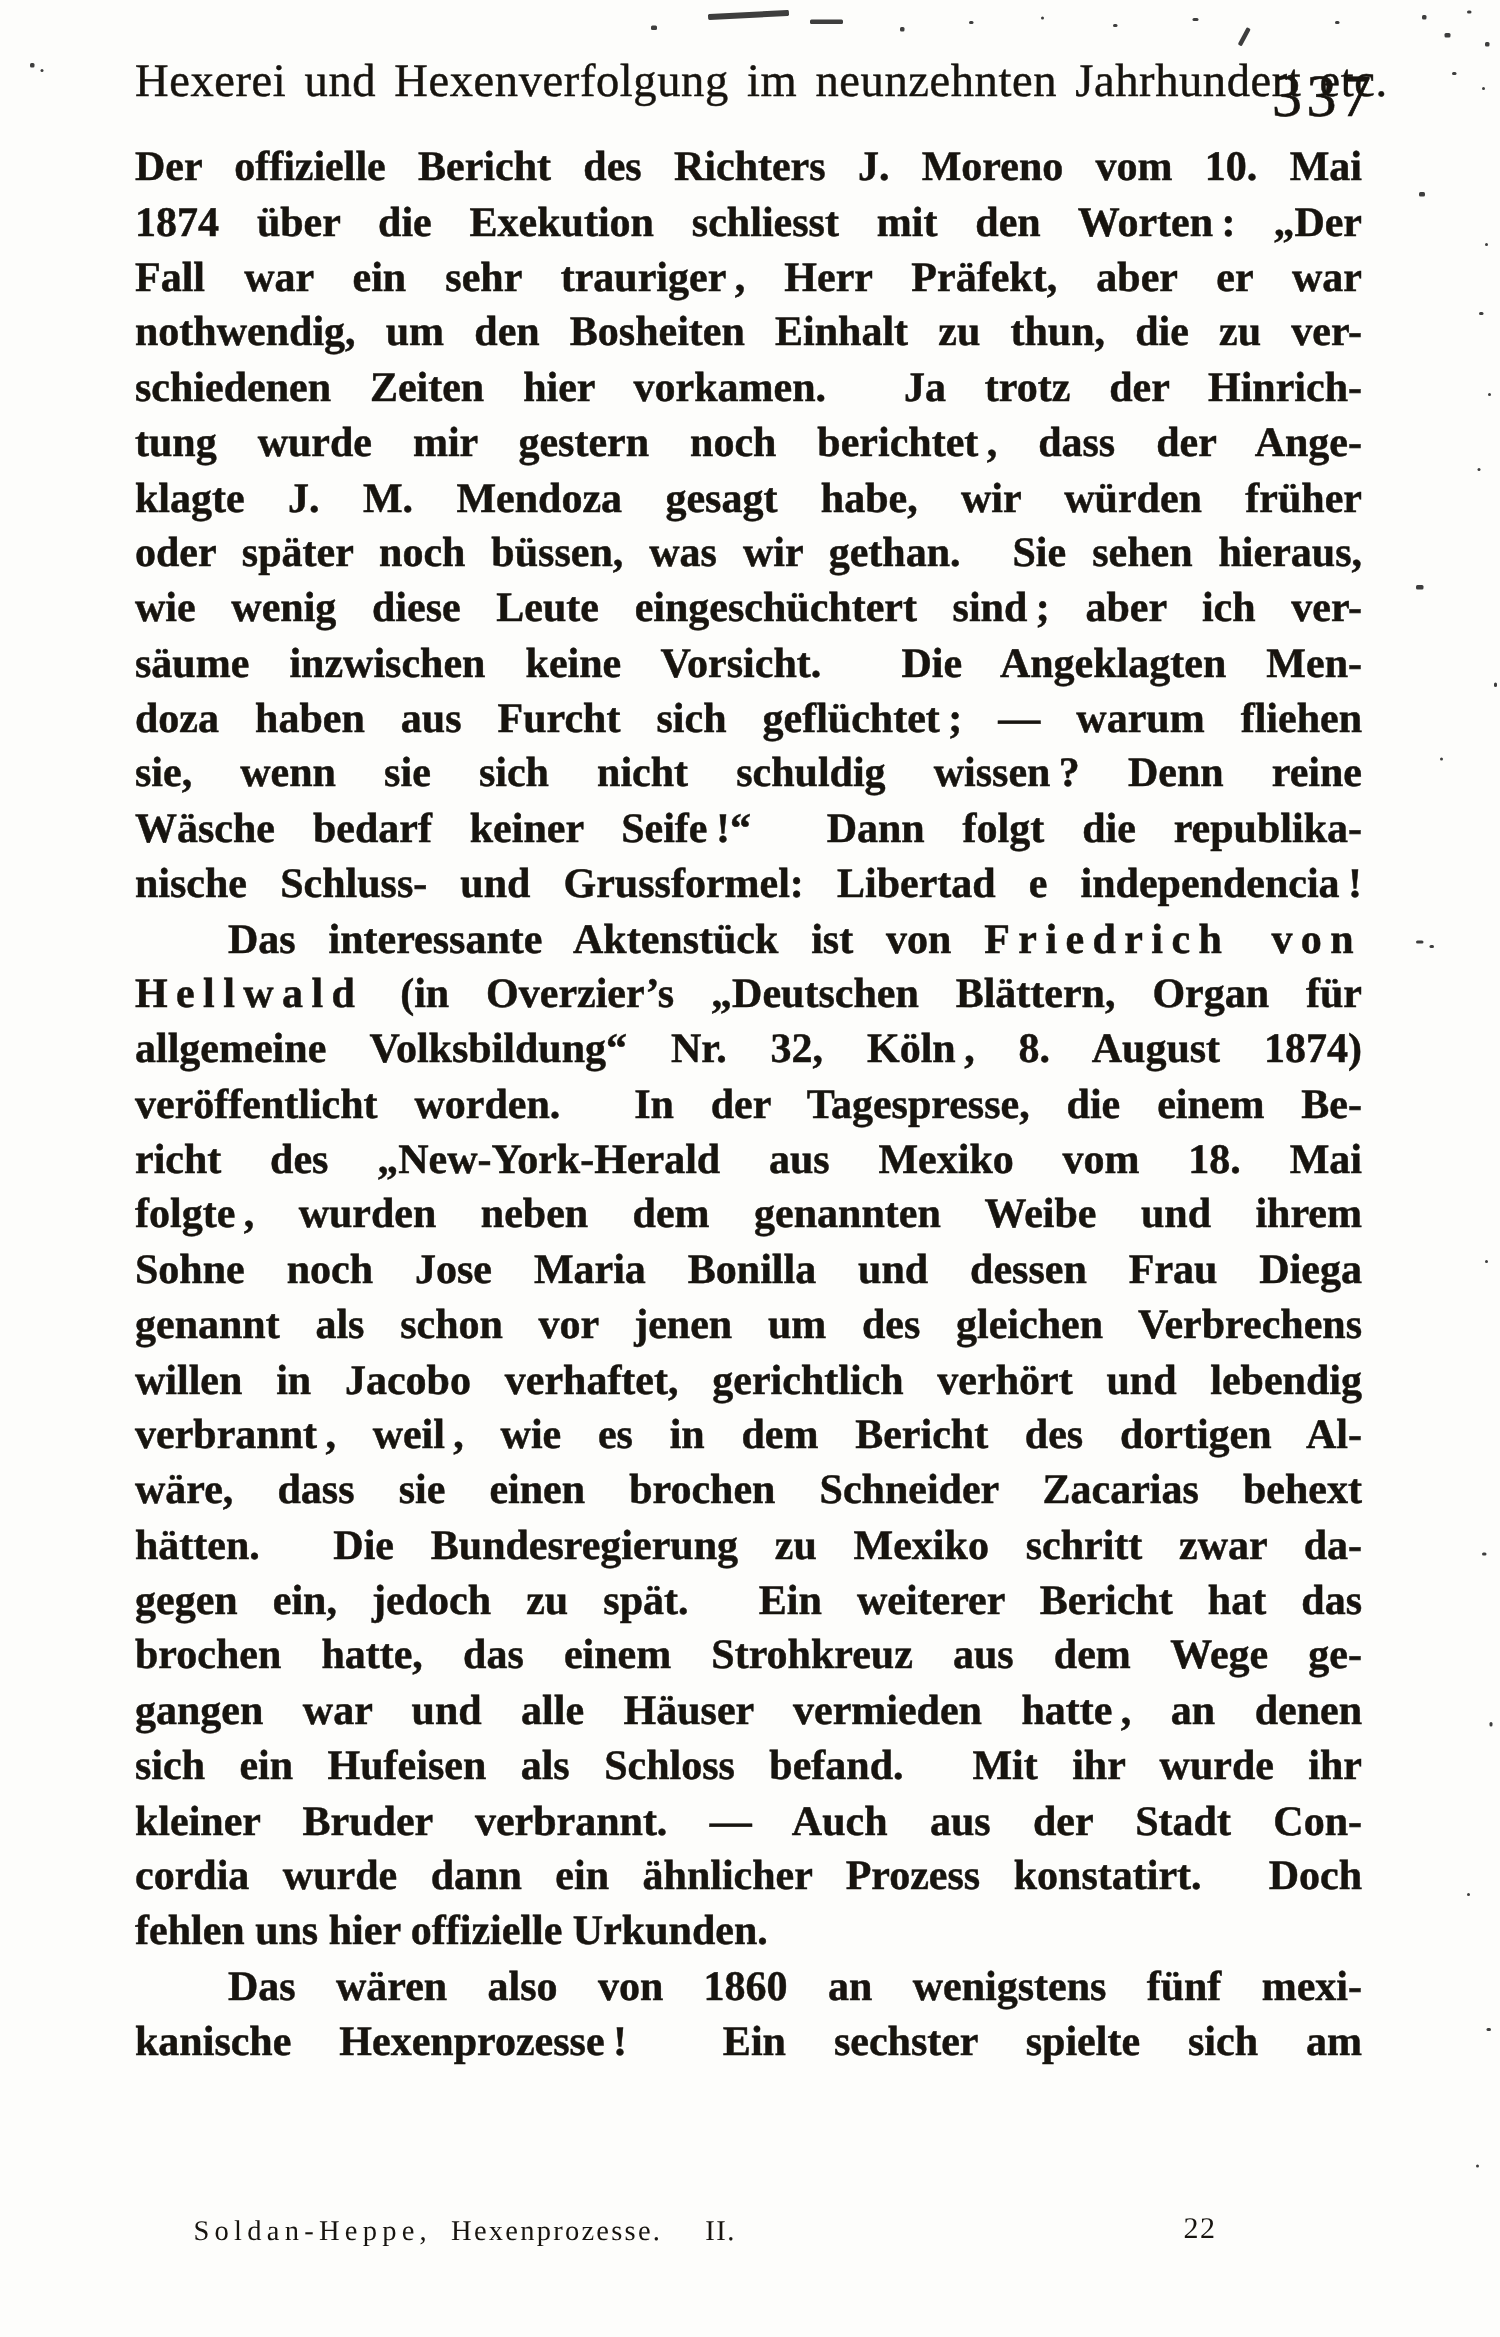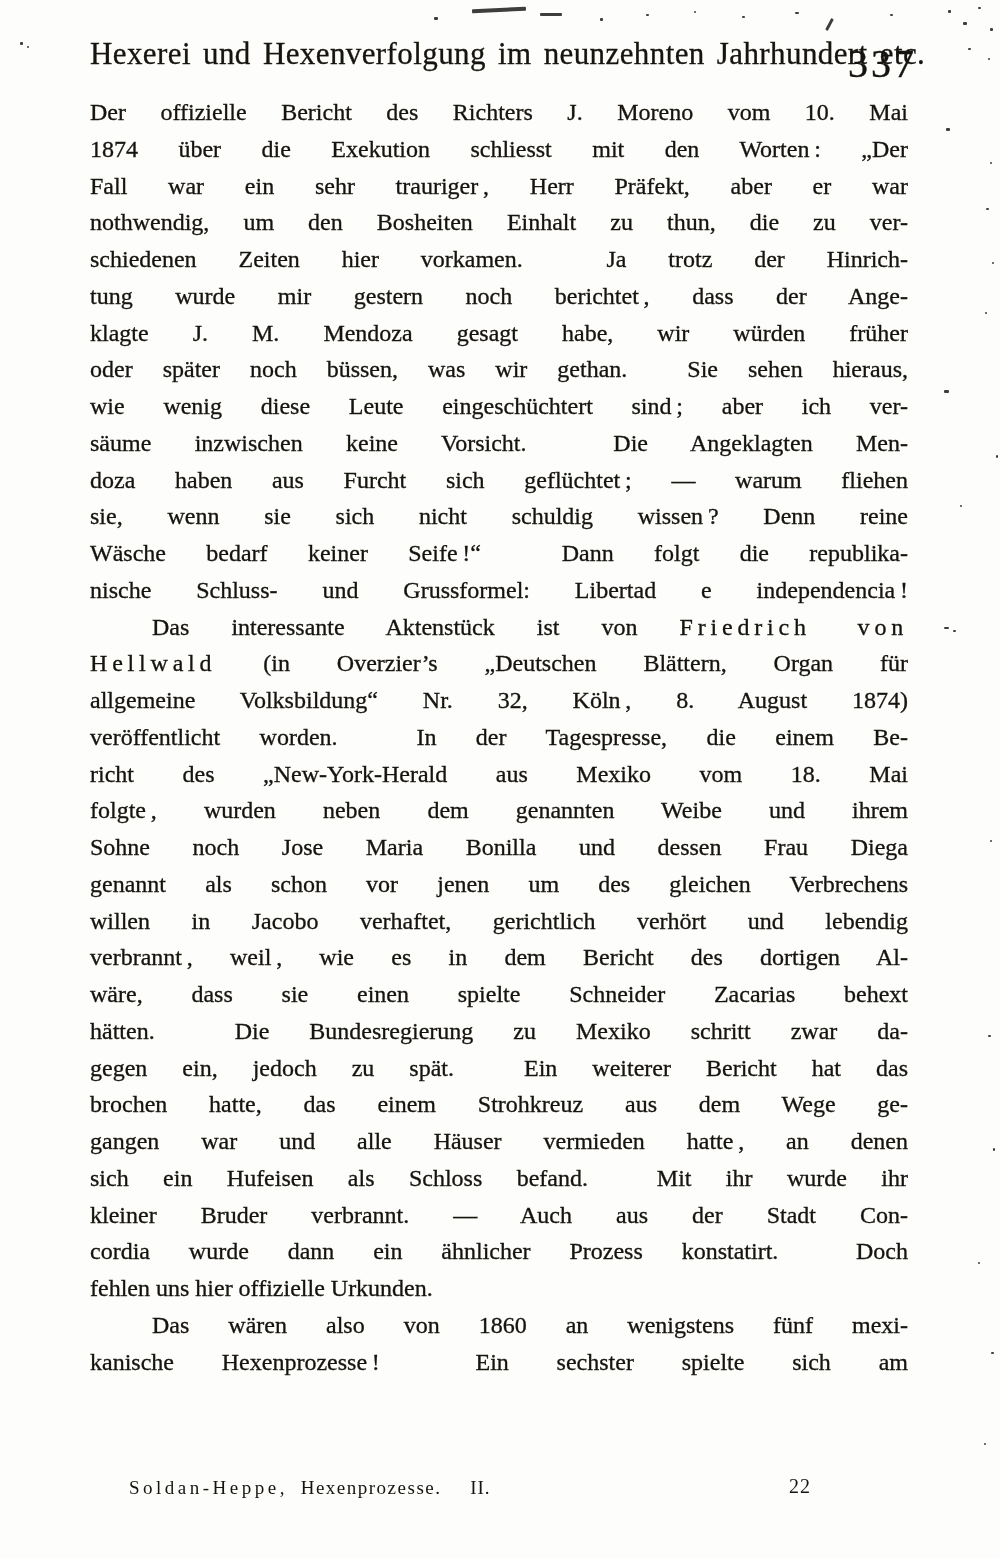--- a/index.html
+++ b/index.html
@@ -30,22 +30,23 @@
     position: absolute;
     left: 848px; top: 40px; width: 64px;
     font-size: 40px;
     letter-spacing: 3px;
     -webkit-text-stroke: 0.4px #17140f;
   }
   
   .text-block {
     position: absolute;
     left: 90px; top: 94px; width: 818px;
-    font-size: 24px;
+    font-size: 28px;
     line-height: 36.75px;
+    font-weight: bold;
     -webkit-text-stroke: 0.32px #17140f;
   }
   .line {
     white-space: nowrap;
     text-align: justify;
     text-align-last: justify;
   }
   .line.no-just { text-align-last: left; }
   .line.indent  { text-indent: 62px; }
   .spaced { letter-spacing: 0.2em; margin-top: 11px; }
@@ -134,21 +135,21 @@
       <div class="line indent"><span>Das interessante Aktenstück ist von </span><span class="spaced">Friedrich von</span></div>
       <div class="line"><span class="spaced">Hellwald</span><span> (in Overzier’s „Deutschen Blättern, Organ für</span></div>
       <div class="line"><span>allgemeine Volksbildung“ Nr. 32, Köln , 8. August 1874)</span></div>
       <div class="line"><span>veröffentlicht worden.&nbsp; In der Tagespresse, die einem Be-</span></div>
       <div class="line"><span>richt des „New-York-Herald aus Mexiko vom 18. Mai</span></div>
       <div class="line"><span>folgte , wurden neben dem genannten Weibe und ihrem</span></div>
       <div class="line"><span>Sohne noch Jose Maria Bonilla und dessen Frau Diega</span></div>
       <div class="line"><span>genannt als schon vor jenen um des gleichen Verbrechens</span></div>
       <div class="line"><span>willen in Jacobo verhaftet, gerichtlich verhört und lebendig</span></div>
       <div class="line"><span>verbrannt , weil , wie es in dem Bericht des dortigen Al-</span></div>
-      <div class="line"><span>wäre, dass sie einen spielte Schneider Zacarias behext</span></div>
+      <div class="line"><span>wäre, dass sie einen brochen Schneider Zacarias behext</span></div>
       <div class="line"><span>hätten.&nbsp; Die Bundesregierung zu Mexiko schritt zwar da-</span></div>
       <div class="line"><span>gegen ein, jedoch zu spät.&nbsp; Ein weiterer Bericht hat das</span></div>
       <div class="line"><span>brochen hatte, das einem Strohkreuz aus dem Wege ge-</span></div>
       <div class="line"><span>gangen war und alle Häuser vermieden hatte , an denen</span></div>
       <div class="line"><span>sich ein Hufeisen als Schloss befand.&nbsp; Mit ihr wurde ihr</span></div>
       <div class="line"><span>kleiner Bruder verbrannt. — Auch aus der Stadt Con-</span></div>
       <div class="line"><span>cordia wurde dann ein ähnlicher Prozess konstatirt.&nbsp; Doch</span></div>
       <div class="line no-just"><span>fehlen uns hier offizielle Urkunden.</span></div>
       <div class="line indent"><span>Das wären also von 1860 an wenigstens fünf mexi-</span></div>
       <div class="line"><span>kanische Hexenprozesse !&nbsp; Ein sechster spielte sich am</span></div>

